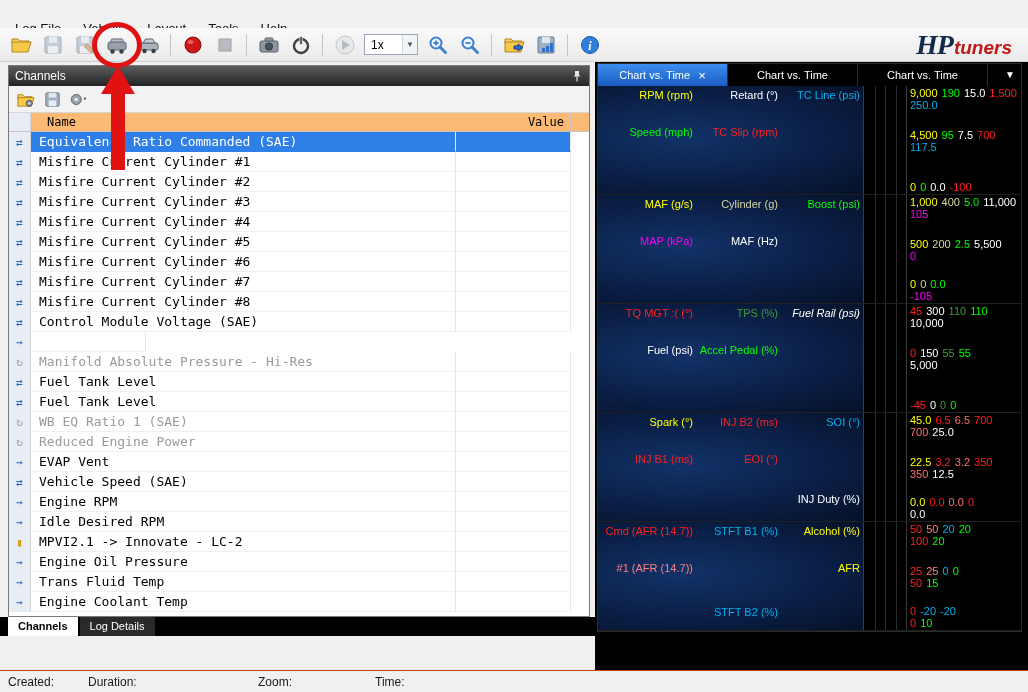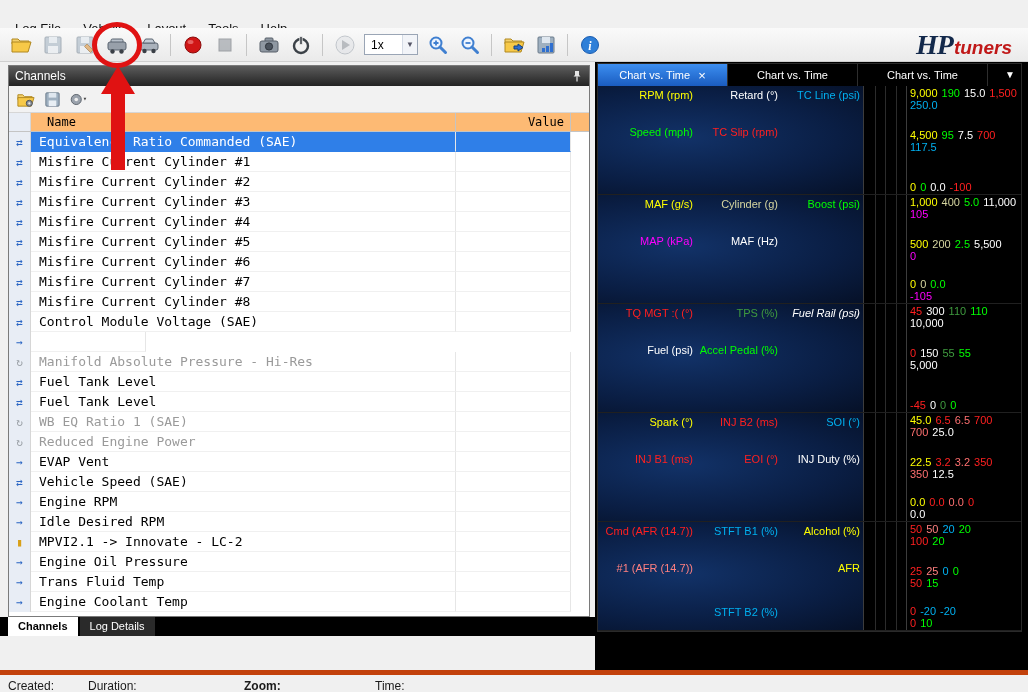--- a/index.html
+++ b/index.html
@@ -62,21 +62,21 @@
 .c0{right:170px}.c1{right:85px}.c2{right:3px}
 .plot{width:44px;position:relative;background:#000;border-left:1px solid #3c3c3c;border-right:1px solid #3c3c3c;flex:0 0 auto;}
 .gl{position:absolute;top:0;bottom:0;width:1px;background:#2c2c2c;}
 .scales{flex:1;position:relative;font-size:11px;background:#000;}
 .sgroup{position:absolute;left:3px;right:0;}
 .sgroup.top{top:1px}.sgroup.mid{top:40%}.sgroup.bot{bottom:1px}
 .sline{line-height:12px;white-space:nowrap;}
 .sval{margin-right:4px;}
 
 
-.statusbar{height:22px;background:#f0f0f0;border-top:5px solid #c2410c;position:relative;font-size:12px;color:#1a1a1a;flex:0 0 auto;}
+.statusbar{height:22px;background:#f0f0f0;border-top:1px solid #c2410c;position:relative;font-size:12px;color:#1a1a1a;flex:0 0 auto;}
 .sb-item{position:absolute;top:4px;}
 
 
 .annot-circle{position:absolute;left:92px;top:22px;width:50px;height:46px;border:5px solid #e01212;border-radius:50%;z-index:60;}
 .annot-arrow-head{position:absolute;left:101px;top:66px;width:0;height:0;border-left:17px solid transparent;border-right:17px solid transparent;border-bottom:28px solid #e01212;z-index:60;}
 .annot-arrow-shaft{position:absolute;left:111px;top:92px;width:14px;height:78px;background:#e01212;z-index:60;}
 </style>
 </head>
 <body>
 
@@ -478,21 +478,21 @@
                 </div>
               </div>
             </div>
             <div class="chart-section">
               <div class="labels">
                 <span class="clabel r0 c0" style="color: rgb(255, 255, 0);">Spark (°)</span>
                 <span class="clabel r0 c1" style="color: rgb(255, 32, 32);">INJ B2 (ms)</span>
                 <span class="clabel r0 c2" style="color: rgb(0, 176, 240);">SOI (°)</span>
                 <span class="clabel r1 c0" style="color: rgb(255, 32, 32);">INJ B1 (ms)</span>
                 <span class="clabel r1 c1" style="color: rgb(255, 32, 32);">EOI (°)</span>
-                <span class="clabel r1 c2" style="color: rgb(255, 255, 255);">INJ Duty (%)</span>
+                <span class="clabel r1 c2" style="color: rgb(255, 255, 255); margin-top: 40px;">INJ Duty (%)</span>
               </div>
               <div class="plot">
                 <i class="gl" style="left: 25%;"></i>
                 <i class="gl" style="left: 50%;"></i>
                 <i class="gl" style="left: 75%;"></i>
               </div>
               <div class="scales">
                 <div class="sgroup top">
                   <div class="sline"><span class="sval" style="color: rgb(255, 255, 0);">45.0</span><span class="sval" style="color: rgb(255, 32, 32);">6.5</span><span class="sval" style="color: rgb(255, 112, 112);">6.5</span><span class="sval" style="color: rgb(255, 32, 32);">700</span></div>
                   <div class="sline"><span class="sval" style="color: rgb(255, 112, 112);">700</span><span class="sval" style="color: rgb(255, 255, 255);">25.0</span></div>
@@ -537,20 +537,20 @@
               </div>
             </div>
           </div>
       </div>
     </div>
   </div>
 
   <div class="statusbar" id="statusbar">
       <span class="sb-item" style="left: 8px;">Created:</span>
       <span class="sb-item" style="left: 88px;">Duration:</span>
-      <span class="sb-item" style="left: 244px; font-weight: bold;">Zoom:</span>
+      <span class="sb-item" style="left: 258px;">Zoom:</span>
       <span class="sb-item" style="left: 375px;">Time:</span>
     </div>
 
   <div class="annot-circle"></div>
   <div class="annot-arrow-head"></div>
   <div class="annot-arrow-shaft"></div>
 </div>
 
 </body></html>

